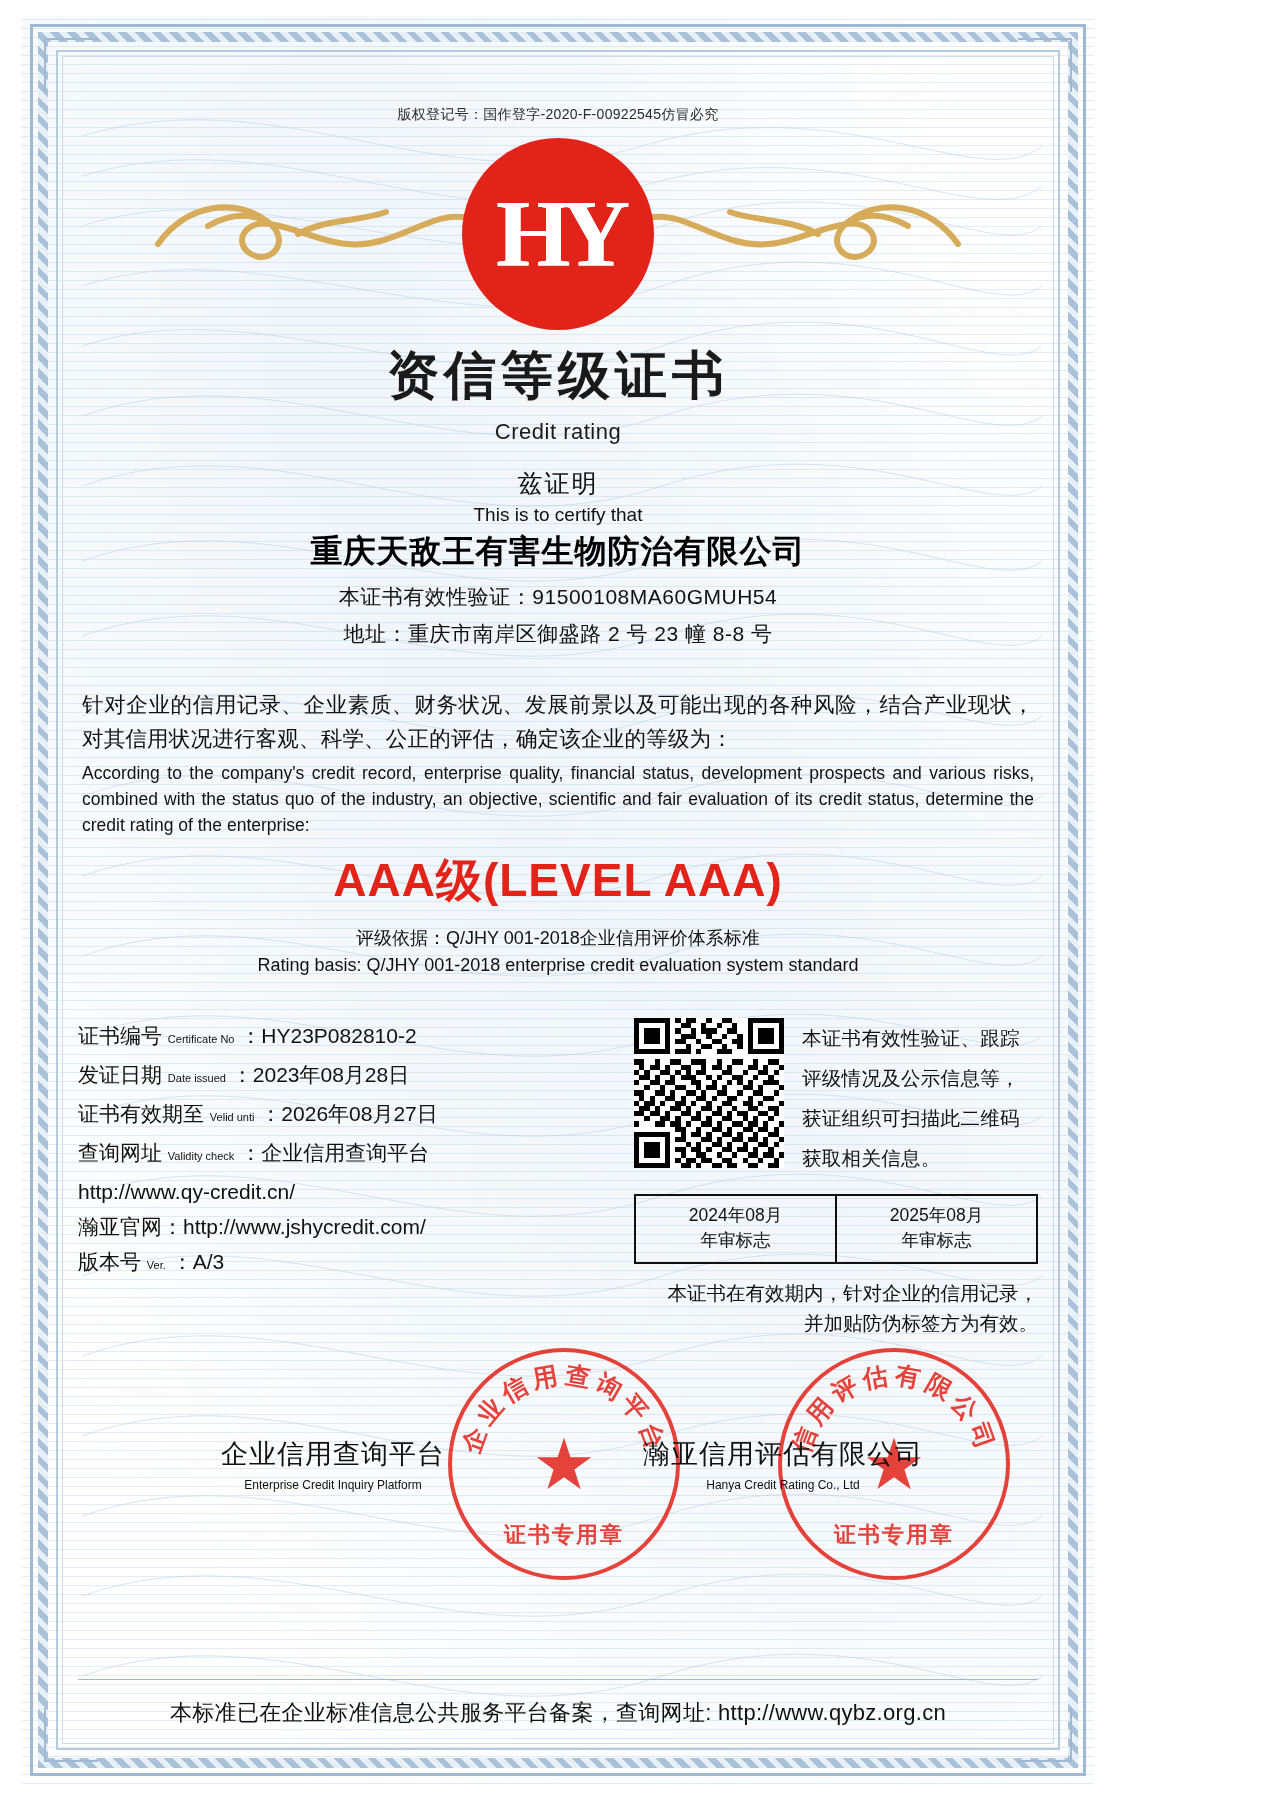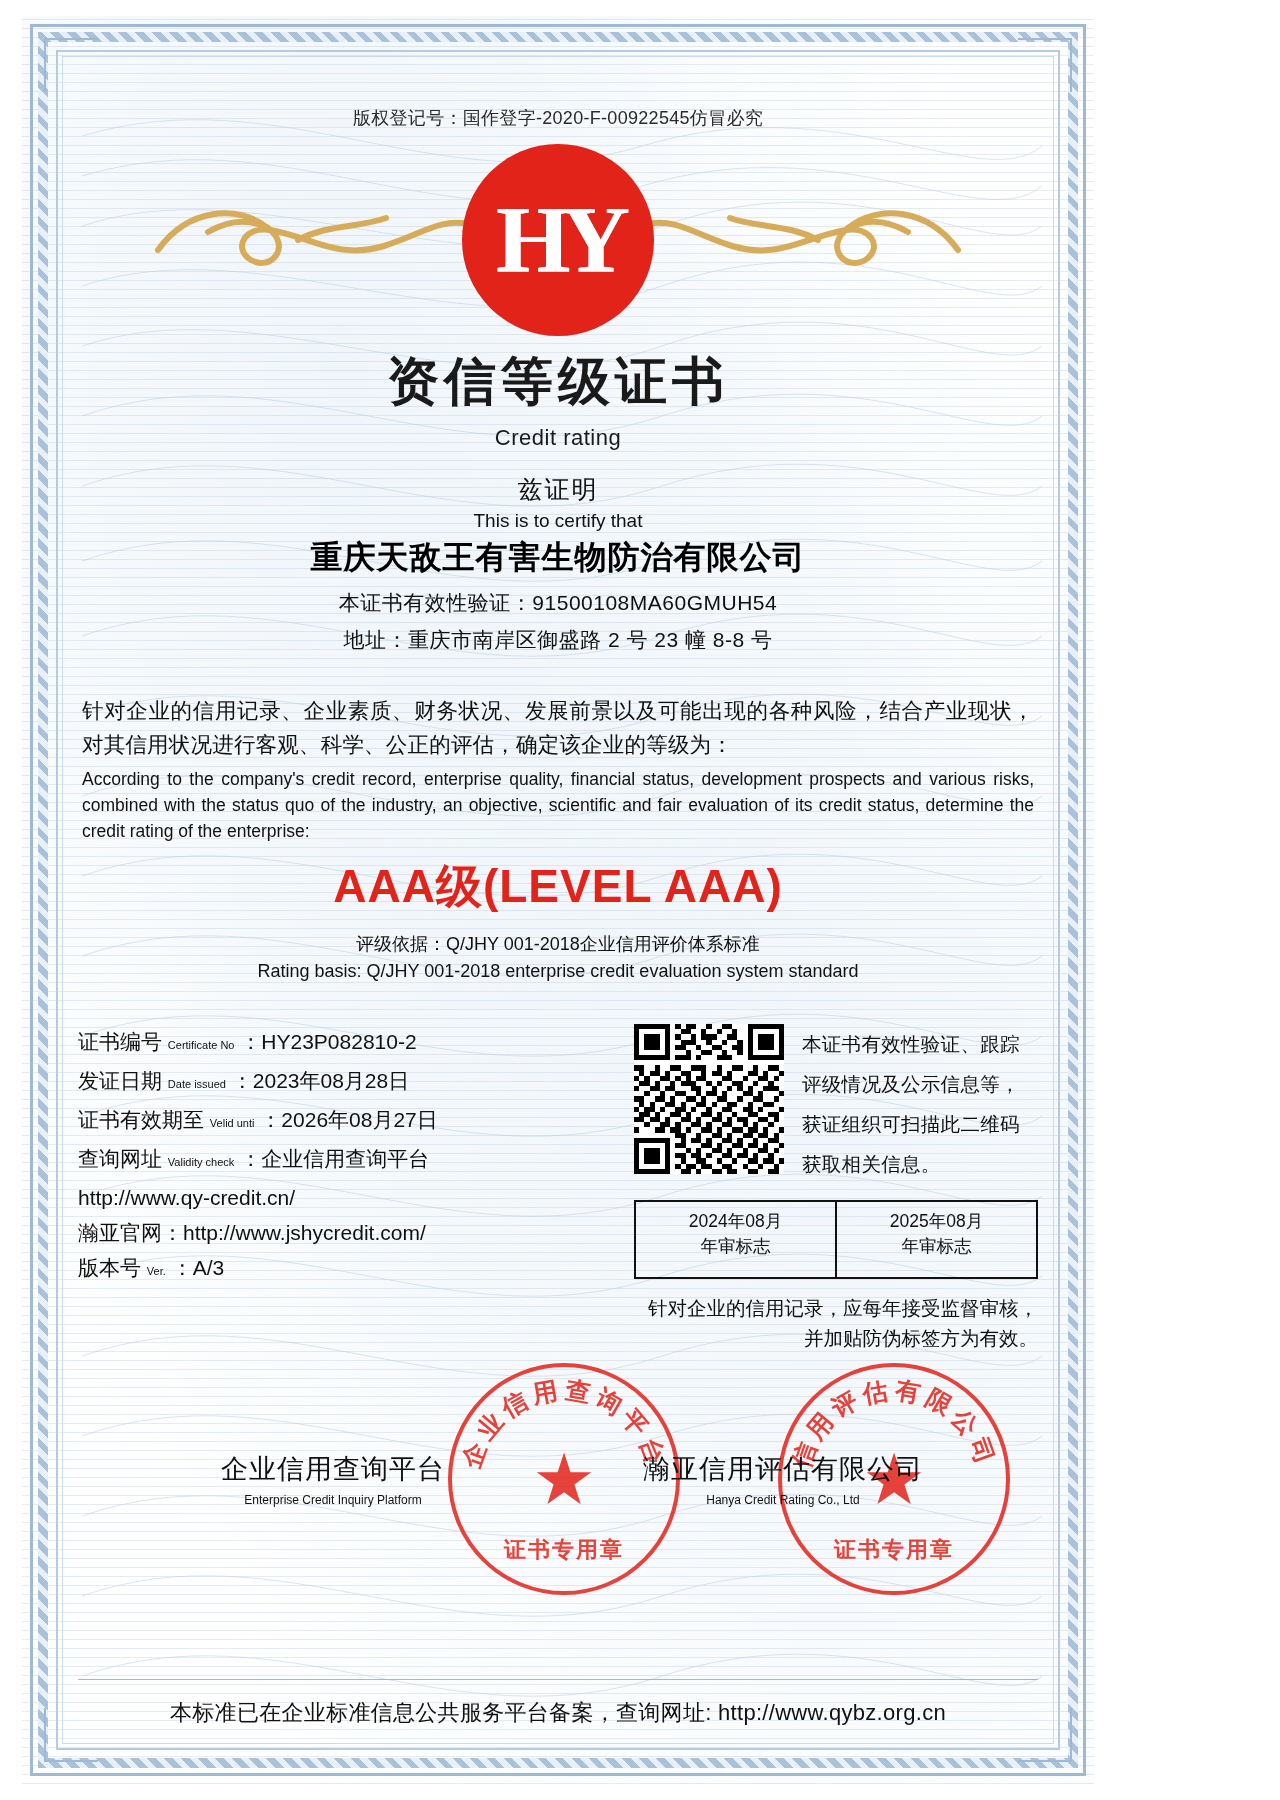--- a/index.html
+++ b/index.html
@@ -63,21 +63,21 @@
   .corner.tr{right:22px;top:22px;border-left:none;border-bottom:none;}
   .corner.bl{left:22px;bottom:22px;border-right:none;border-top:none;}
   .corner.br{right:22px;bottom:22px;border-left:none;border-top:none;}
 
   
   .content{
     position:absolute;left:56px;top:52px;right:56px;bottom:52px;
   }
   .copyright{
     text-align:center;
-    font-size:18px;
+    font-size:14px;
     color:#2a2a2a;
     letter-spacing:.3px;
     margin-top:38px;
   }
   
   .logo-row{
     position:relative;
     height:205px;
     margin-top:6px;
   }
@@ -217,21 +217,21 @@
   }
   .stamp-boxes{
     display:flex;
     margin-top:16px;
     border:2px solid #111;
     width:400px;
   }
   .stamp-box{
     flex:1;
     text-align:center;
-    padding:7px 0 18px;
+    padding:7px 0 9px;
     font-size:17.5px;
     line-height:25px;
     color:#111;
   }
   .stamp-box + .stamp-box{border-left:2px solid #111;}
   .note-lines{
     margin-top:14px;
     text-align:right;
     font-size:19.5px;
     line-height:30px;
@@ -652,21 +652,21 @@
               <div>2024年08月</div>
               <div>年审标志</div>
             </div>
             <div class="stamp-box">
               <div>2025年08月</div>
               <div>年审标志</div>
             </div>
           </div>
 
           <div class="note-lines">
-            <div>针对企业的信用记录，应每年接受监督审核，</div>
+            <div>本证书在有效期内，针对企业的信用记录，</div>
             <div>并加贴防伪标签方为有效。</div>
           </div>
         </div>
       </div>
 
       <div class="seals">
         <div class="seal left">
           <svg class="seal-arc" viewBox="0 0 224 224">
             <defs>
                 <path id="arcL" d="M26,118 A86,86 0 0 1 198,118"></path>

